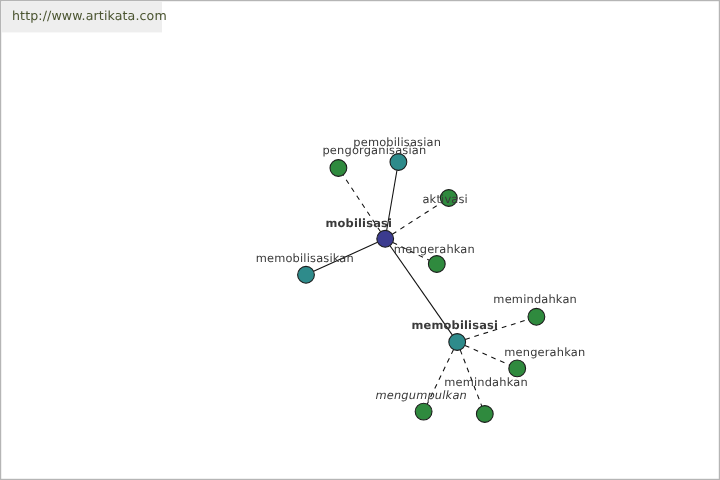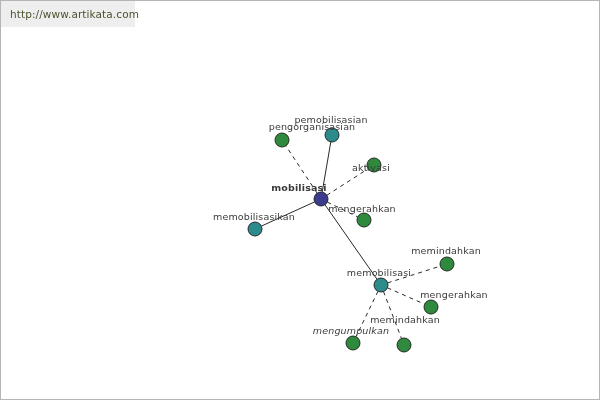--- a/index.html
+++ b/index.html
@@ -102,21 +102,21 @@
           <circle cx="403" cy="344" r="7" fill="#2f8a3e" stroke="#1c1c1c" stroke-width="0.9"></circle>
         </g>
     </svg>
     <div id="label-layer">
         <div class="node-label" style="left: 298px; top: 186px; color: rgb(58, 58, 58); font-weight: bold;">mobilisasi</div>
         <div class="node-label" style="left: 330px; top: 118px; color: rgb(58, 58, 58);">pemobilisasian</div>
         <div class="node-label" style="left: 273px; top: 125px; color: rgb(58, 58, 58); margin-left: 38px;">pengorganisasian</div>
         <div class="node-label" style="left: 370px; top: 166px; color: rgb(58, 58, 58);">aktivasi</div>
         <div class="node-label" style="left: 361px; top: 207px; color: rgb(58, 58, 58);">mengerahkan</div>
         <div class="node-label" style="left: 253px; top: 215px; color: rgb(58, 58, 58); text-align: center;">memobilisasikan</div>
-        <div class="node-label" style="left: 378px; top: 271px; color: rgb(58, 58, 58);">memobilisasi</div>
+        <div class="node-label" style="left: 378px; top: 271px; color: rgb(58, 58, 58); font-weight: bold;">memobilisasi</div>
         <div class="node-label" style="left: 445px; top: 249px; color: rgb(58, 58, 58);">memindahkan</div>
         <div class="node-label" style="left: 453px; top: 293px; color: rgb(58, 58, 58);">mengerahkan</div>
         <div class="node-label" style="left: 350px; top: 329px; color: rgb(58, 58, 58); font-style: italic;">mengumpulkan</div>
         <div class="node-label" style="left: 404px; top: 318px; color: rgb(58, 58, 58);">memindahkan</div>
       </div>
   </div>
 
 </div>
 
 </body></html>

